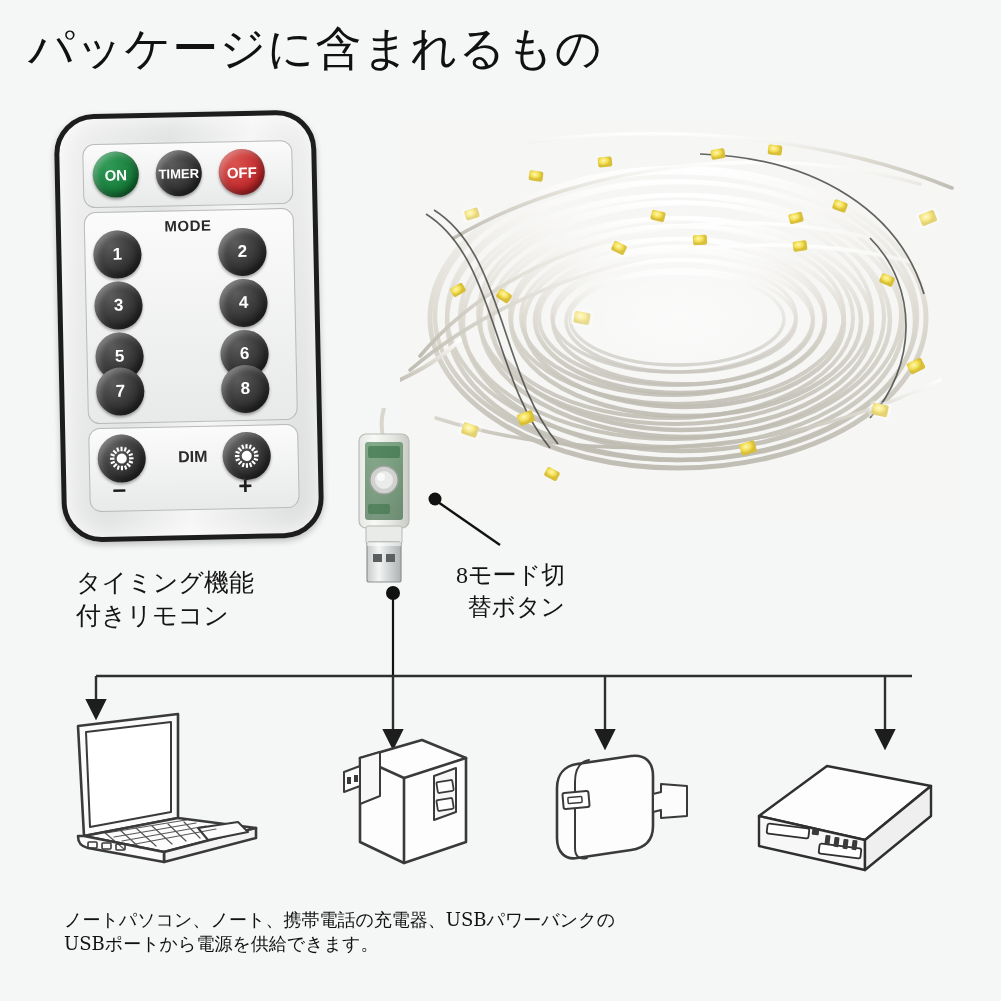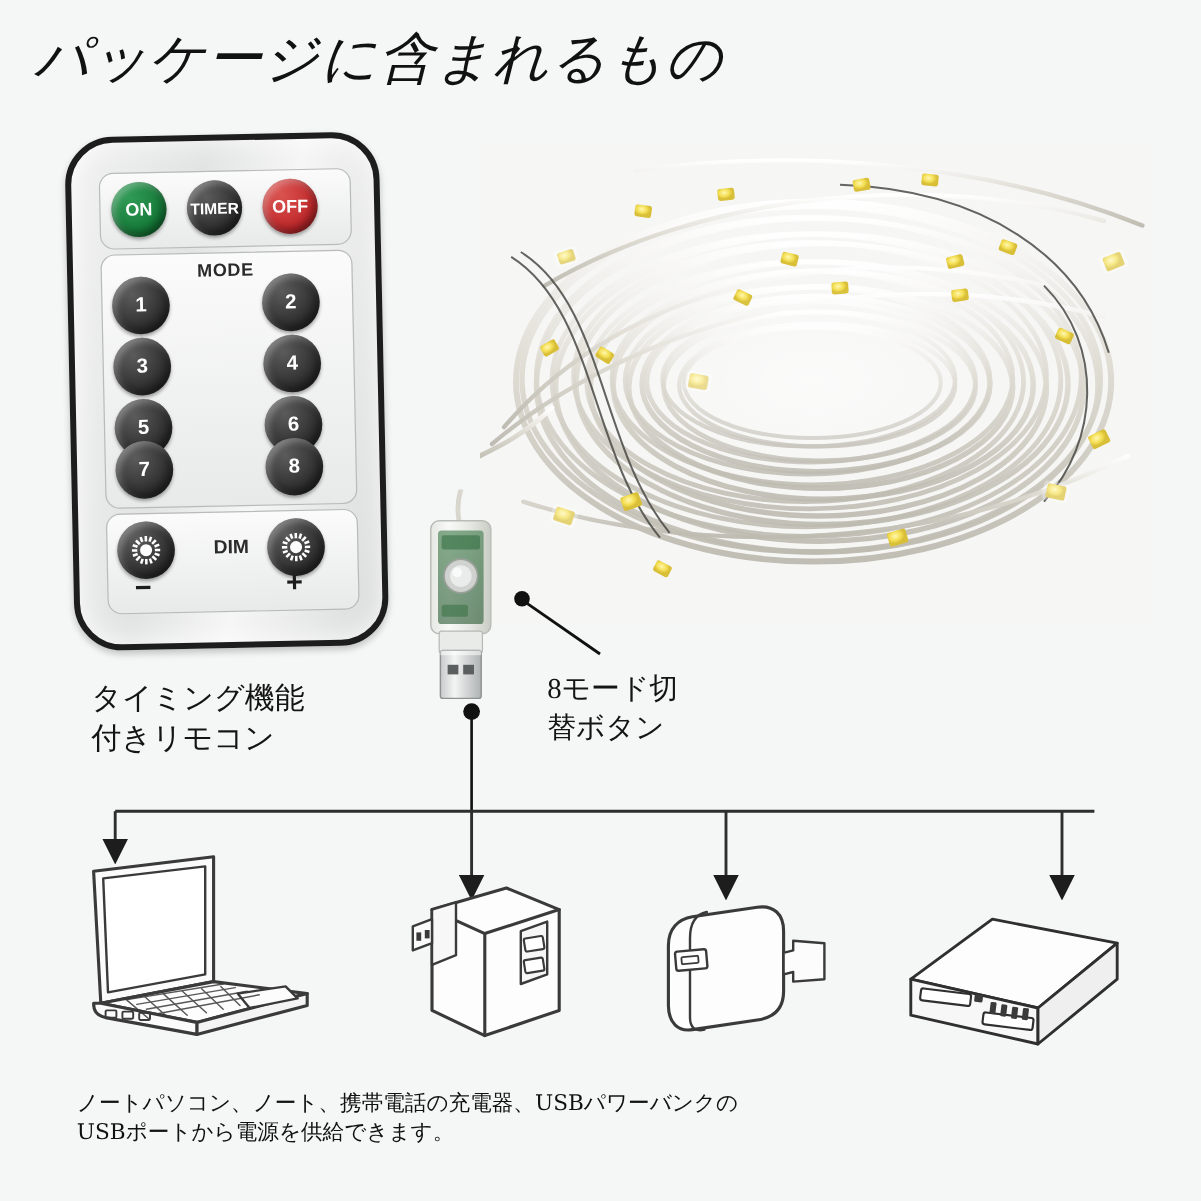--- a/index.html
+++ b/index.html
@@ -11,21 +11,20 @@
     position:relative;
   }
   #stage{position:absolute;left:0;top:0;width:1001px;height:1001px;}
 
   
   .title{
     position:absolute;left:28px;top:18px;
     font-size:46px;letter-spacing:1px;color:#111;
     font-family:"DejaVu Serif", serif;
     white-space:nowrap;
-    font-style:italic;
   }
 
   
   .remote-wrap{position:absolute;left:58px;top:112px;width:270px;height:430px;
     transform:rotate(-1.2deg);transform-origin:50% 50%;}
   .remote-body{
     position:absolute;left:0;top:0;width:252px;height:418px;
     border-radius:40px;
     background:linear-gradient(100deg,#f2f2f2 0%,#e2e3e3 35%,#f6f6f6 60%,#d9dada 100%);
     border:5px solid #1d1d1d;
@@ -97,21 +96,21 @@
   
   .leader{position:absolute;left:0;top:0;width:1001px;height:1001px;pointer-events:none;}
 
   
   .cap{
     position:absolute;color:#141414;
     font-family:Liberation Serif, serif;
     font-size:25px;line-height:1.32;white-space:pre-line;
   }
   .cap-remote{left:76px;top:566px;}
-  .cap-mode{left:456px;top:560px;font-size:24px;}
+  .cap-mode{left:456px;top:560px;font-size:24px;text-align:right;}
   .cap-led{left:656px;top:563px;font-size:25px;}
 
   
   .dev{position:absolute;}
   .dev-laptop{left:68px;top:700px;width:240px;height:175px;}
   .dev-adapter{left:330px;top:700px;width:170px;height:175px;}
   .dev-cube{left:535px;top:700px;width:170px;height:175px;}
   .dev-bank{left:745px;top:700px;width:200px;height:175px;}
 
   

